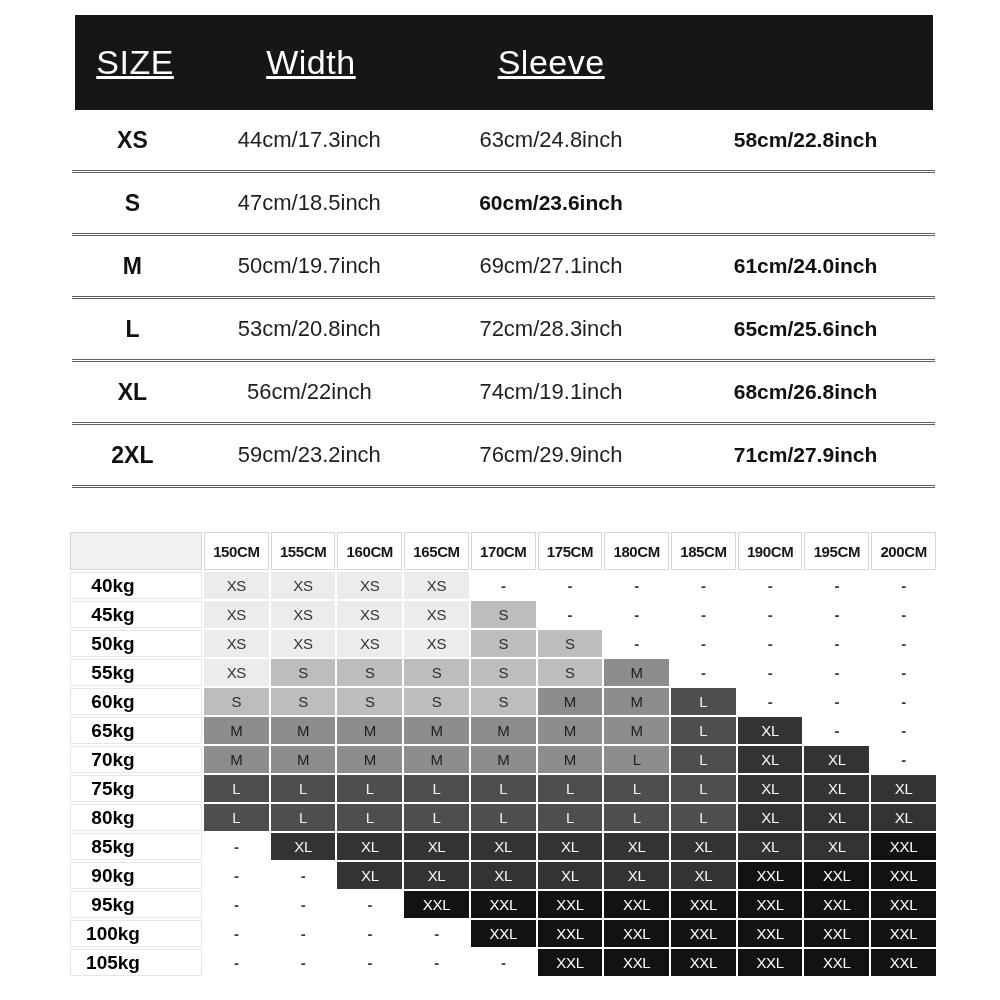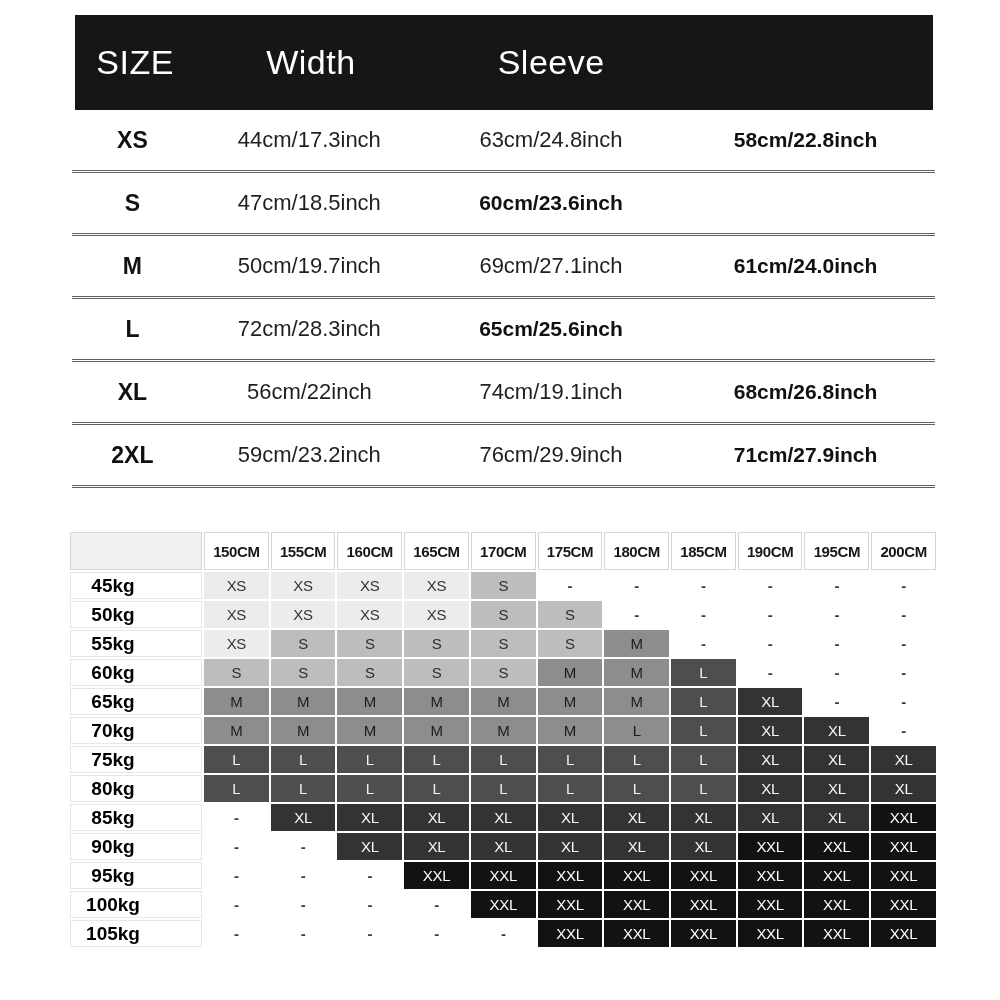--- a/index.html
+++ b/index.html
@@ -10,20 +10,21 @@
     position: relative;
     overflow: hidden;
   }
 
   
   .header-bar {
     position: absolute; left: 75px; top: 15px;
     width: 858px; height: 95px;
     display: grid; grid-template-columns: 14% 27% 29% 30%;
     align-items: center;
+    text-decoration: underline;
   }
   .header-bar .hcell {
     text-align: center;
     font-size: 34px;
     letter-spacing: 0.5px;
   }
 
   .size-rows {
     position: absolute; left: 72px; top: 110px; width: 863px;
   }
@@ -95,20 +96,21 @@
       <span class="sl">60cm/23.6inch</span>
     </div>
     <div class="size-row" style="border-bottom-color: rgb(95, 95, 95);">
       <span class="sz">M</span>
       <span class="wd">50cm/19.7inch</span>
       <span class="ln">69cm/27.1inch</span>
       <span class="sl">61cm/24.0inch</span>
     </div>
     <div class="size-row" style="border-bottom-color: rgb(95, 95, 95);">
       <span class="sz">L</span>
+      <span class="wd">53cm/20.8inch</span>
       <span class="ln">72cm/28.3inch</span>
       <span class="sl">65cm/25.6inch</span>
     </div>
     <div class="size-row" style="border-bottom-color: rgb(95, 95, 95);">
       <span class="sz">XL</span>
       <span class="wd">56cm/22inch</span>
       <span class="ln">74cm/19.1inch</span>
       <span class="sl">68cm/26.8inch</span>
     </div>
     <div class="size-row" style="border-bottom-color: rgb(95, 95, 95);">
@@ -145,20 +147,34 @@
         <th class="hgt">175CM</th>
         <th class="hgt">180CM</th>
         <th class="hgt">185CM</th>
         <th class="hgt">190CM</th>
         <th class="hgt">195CM</th>
         <th class="hgt">200CM</th>
       </tr>
     </thead>
   <tbody>
       <tr>
+        <td class="lbl">40kg</td>
+        <td class="cell" style="background: rgb(236, 236, 236); color: rgb(51, 51, 51);">XS</td>
+        <td class="cell" style="background: rgb(236, 236, 236); color: rgb(51, 51, 51);">XS</td>
+        <td class="cell" style="background: rgb(236, 236, 236); color: rgb(51, 51, 51);">XS</td>
+        <td class="cell" style="background: rgb(236, 236, 236); color: rgb(51, 51, 51);">XS</td>
+        <td class="cell dash" style="background: rgb(255, 255, 255); color: rgb(58, 58, 58);">-</td>
+        <td class="cell dash" style="background: rgb(255, 255, 255); color: rgb(58, 58, 58);">-</td>
+        <td class="cell dash" style="background: rgb(255, 255, 255); color: rgb(58, 58, 58);">-</td>
+        <td class="cell dash" style="background: rgb(255, 255, 255); color: rgb(58, 58, 58);">-</td>
+        <td class="cell dash" style="background: rgb(255, 255, 255); color: rgb(58, 58, 58);">-</td>
+        <td class="cell dash" style="background: rgb(255, 255, 255); color: rgb(58, 58, 58);">-</td>
+        <td class="cell dash" style="background: rgb(255, 255, 255); color: rgb(58, 58, 58);">-</td>
+      </tr>
+      <tr>
         <td class="lbl">45kg</td>
         <td class="cell" style="background: rgb(236, 236, 236); color: rgb(51, 51, 51);">XS</td>
         <td class="cell" style="background: rgb(236, 236, 236); color: rgb(51, 51, 51);">XS</td>
         <td class="cell" style="background: rgb(236, 236, 236); color: rgb(51, 51, 51);">XS</td>
         <td class="cell" style="background: rgb(236, 236, 236); color: rgb(51, 51, 51);">XS</td>
         <td class="cell" style="background: rgb(189, 189, 189); color: rgb(46, 46, 46);">S</td>
         <td class="cell dash" style="background: rgb(255, 255, 255); color: rgb(58, 58, 58);">-</td>
         <td class="cell dash" style="background: rgb(255, 255, 255); color: rgb(58, 58, 58);">-</td>
         <td class="cell dash" style="background: rgb(255, 255, 255); color: rgb(58, 58, 58);">-</td>
         <td class="cell dash" style="background: rgb(255, 255, 255); color: rgb(58, 58, 58);">-</td>

